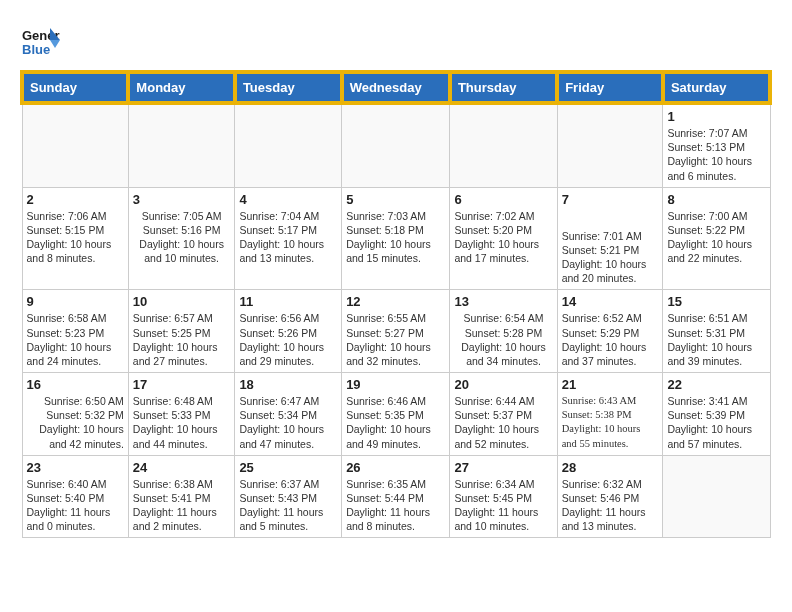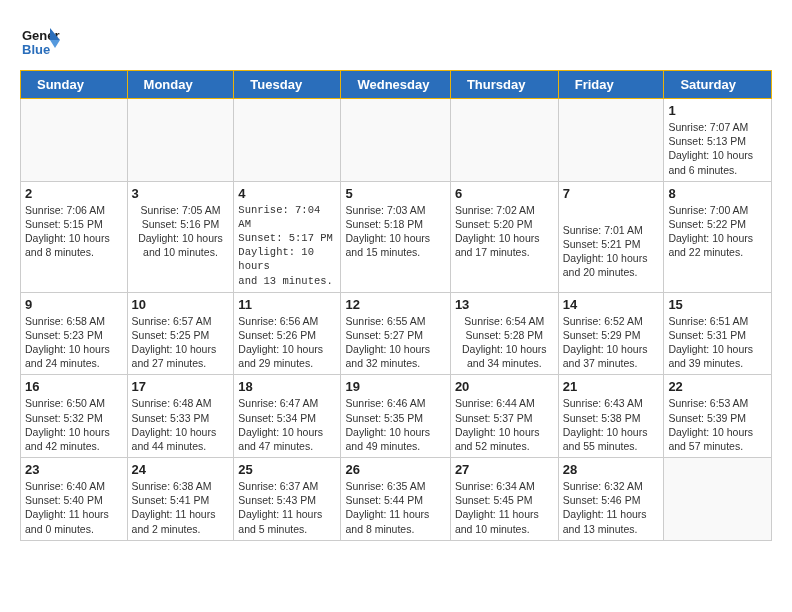--- a/index.html
+++ b/index.html
@@ -46,25 +46,25 @@
       color: #444;
     }
     .calendar {
       width: 100%;
       border-collapse: collapse;
       font-size: 11px;
     }
     .calendar th {
       background-color: #2a6ebb;
       color: #fff;
-      padding: 6px 16px;
+      padding: 6px 6px;
       text-align: left;
       font-size: 13px;
       font-weight: bold;
-      border: 1px solid #eab308;
+      border: 4px solid #eab308;
     }
     .calendar td {
       border: 1px solid #ccc;
       vertical-align: top;
       padding: 4px;
       width: 110px;
       min-height: 80px;
       color: #222;
       background: #fff;
     }
@@ -145,21 +145,21 @@
         </td>
         <td>
           <span class="day-number">3</span>
           <div class="day-info" style="white-space: pre-line; text-align: center;">Sunrise: 7:05 AM
 Sunset: 5:16 PM
 Daylight: 10 hours
 and 10 minutes.</div>
         </td>
         <td>
           <span class="day-number">4</span>
-          <div class="day-info" style="white-space: pre-line; font-family: Liberation Mono, monospace;">Sunrise: 7:04 AM
+          <div class="day-info" style="white-space: pre-line;">Sunrise: 7:04 AM
 Sunset: 5:17 PM
 Daylight: 10 hours
 and 13 minutes.</div>
         </td>
         <td>
           <span class="day-number">5</span>
           <div class="day-info" style="white-space: pre-line;">Sunrise: 7:03 AM
 Sunset: 5:18 PM
 Daylight: 10 hours
 and 15 minutes.</div>
@@ -233,21 +233,21 @@
           <span class="day-number">15</span>
           <div class="day-info" style="white-space: pre-line;">Sunrise: 6:51 AM
 Sunset: 5:31 PM
 Daylight: 10 hours
 and 39 minutes.</div>
         </td>
       </tr>
       <tr>
         <td>
           <span class="day-number">16</span>
-          <div class="day-info" style="white-space: pre-line;">Sunrise: 6:50 AM
+          <div class="day-info" style="white-space: pre-line; text-align: right;">Sunrise: 6:50 AM
 Sunset: 5:32 PM
 Daylight: 10 hours
 and 42 minutes.</div>
         </td>
         <td>
           <span class="day-number">17</span>
           <div class="day-info" style="white-space: pre-line;">Sunrise: 6:48 AM
 Sunset: 5:33 PM
 Daylight: 10 hours
 and 44 minutes.</div>
@@ -268,28 +268,28 @@
         </td>
         <td>
           <span class="day-number">20</span>
           <div class="day-info" style="white-space: pre-line;">Sunrise: 6:44 AM
 Sunset: 5:37 PM
 Daylight: 10 hours
 and 52 minutes.</div>
         </td>
         <td>
           <span class="day-number">21</span>
-          <div class="day-info" style="white-space: pre-line;">Sunrise: 6:43 AM
+          <div class="day-info" style="white-space: pre-line; font-family: Liberation Serif, serif;">Sunrise: 6:43 AM
 Sunset: 5:38 PM
 Daylight: 10 hours
 and 55 minutes.</div>
         </td>
         <td>
           <span class="day-number">22</span>
-          <div class="day-info" style="white-space: pre-line;">Sunrise: 6:53 AM
+          <div class="day-info" style="white-space: pre-line;">Sunrise: 3:41 AM
 Sunset: 5:39 PM
 Daylight: 10 hours
 and 57 minutes.</div>
         </td>
       </tr>
       <tr>
         <td>
           <span class="day-number">23</span>
           <div class="day-info" style="white-space: pre-line;">Sunrise: 6:40 AM
 Sunset: 5:40 PM

